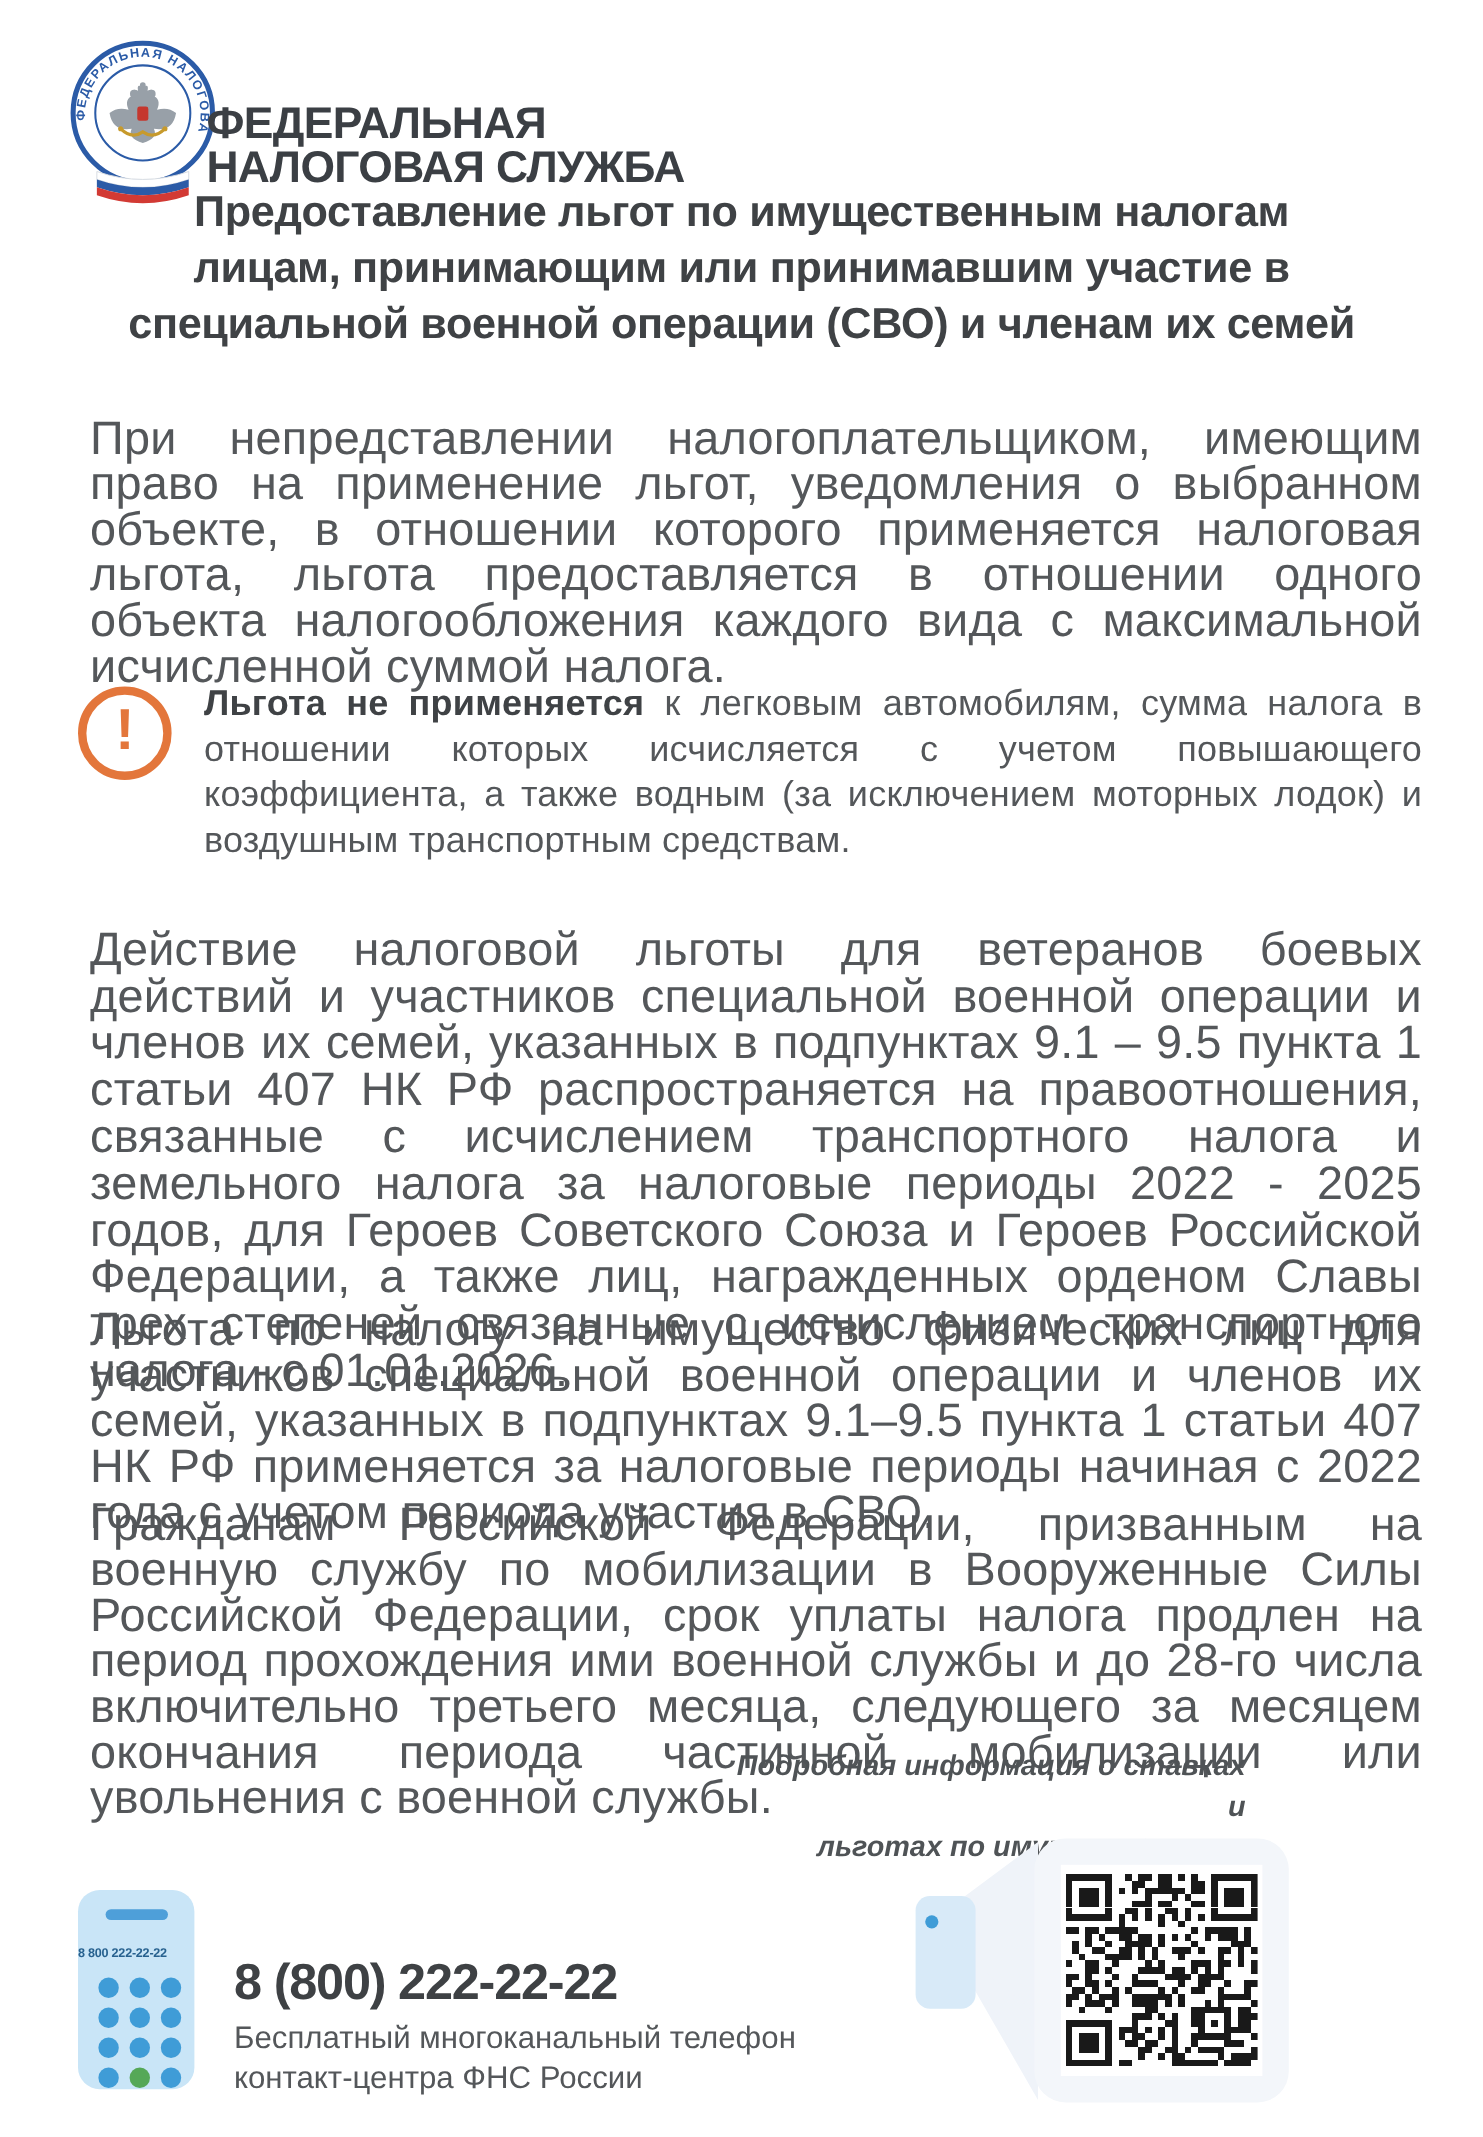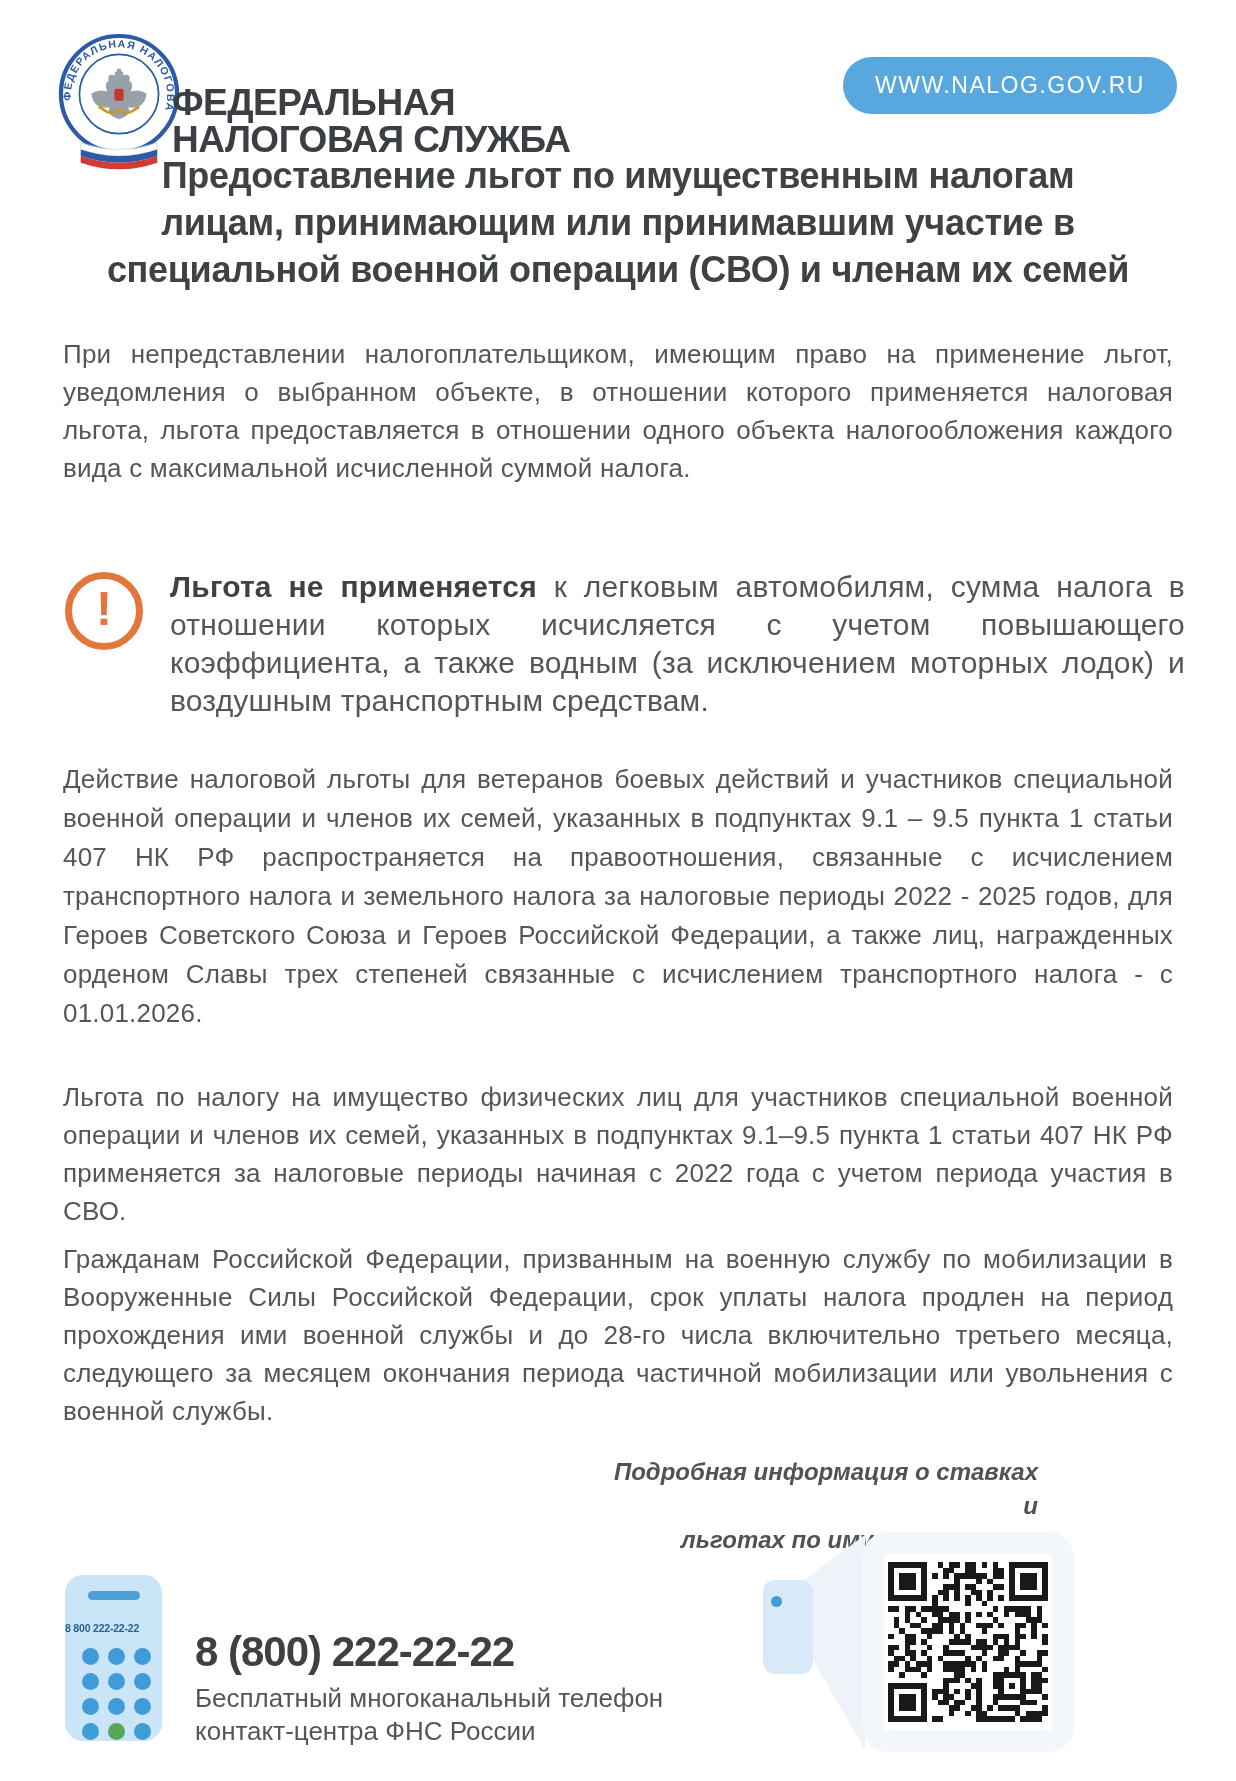--- a/index.html
+++ b/index.html
@@ -16,22 +16,22 @@
   .org-name{position:absolute;left:172px;top:84px;font-weight:700;font-size:37px;line-height:37px;
             color:#3B3F44;letter-spacing:-0.5px;}
   .site-pill{position:absolute;left:843px;top:57px;width:334px;height:57px;border-radius:29px;
              background:var(--accent-blue);display:flex;align-items:center;justify-content:center;
              color:#fff;font-size:23px;letter-spacing:1.5px;font-weight:400;cursor:pointer;}
   
   .title{position:absolute;left:63px;top:152px;width:1110px;text-align:center;font-weight:700;
          font-size:36px;line-height:47px;color:var(--title-text);letter-spacing:-0.3px;}
   .title span{display:block;}
   
-  .para{position:absolute;left:63px;width:1110px;font-size:26px;line-height:38px;
-        text-align:justify;letter-spacing:0.2px;color:var(--body-text);margin:0;}
+  .para{position:absolute;left:63px;width:1110px;font-size:39px;line-height:38px;
+        text-align:justify;letter-spacing:0.2px;color:var(--body-text);margin:12px;}
   .p1{top:335px;}
   .p2{top:760px;line-height:39px;}
   .p3{top:1078px;}
   .p4{top:1240px;}
   
   .warn-icon{position:absolute;left:65px;top:572px;width:78px;height:78px;border:7px solid var(--orange);
              border-radius:50%;box-sizing:border-box;display:flex;align-items:center;justify-content:center;
              color:var(--orange);font-size:48px;font-weight:700;padding-bottom:6px;}
   .warn-text{position:absolute;left:158px;top:556px;width:1015px;font-size:30px;line-height:38px;
              text-align:justify;letter-spacing:0.2px;color:var(--body-text);margin:12px;}
@@ -98,23 +98,20 @@
       <path d="M21,89 Q50,99 79,89 L79,94 Q50,104 21,94 Z" fill="#2B5BA7"></path>
       <path d="M21,94 Q50,104 79,94 L79,99 Q50,109 21,99 Z" fill="#D23A34"></path>
     </g>
   </svg>
 
   <div class="org-name">
     <span>ФЕДЕРАЛЬНАЯ</span><br>
     <span>НАЛОГОВАЯ СЛУЖБА</span>
   </div>
 
-  <div class="site-pill">
-    <span>WWW.NALOG.GOV.RU</span>
-  </div>
 
   <h1 class="title" style="margin:0;">
     <span>Предоставление льгот по имущественным налогам</span>
     <span>лицам, принимающим или принимавшим участие в</span>
     <span>специальной военной операции (СВО) и членам их семей</span>
   </h1>
 
   <p class="para p1">При непредставлении налогоплательщиком, имеющим право на применение льгот, уведомления о выбранном объекте, в отношении которого применяется налоговая льгота, льгота предоставляется в отношении одного объекта налогообложения каждого вида с максимальной исчисленной суммой налога.</p>
 
   <div class="warn-icon">!</div>

